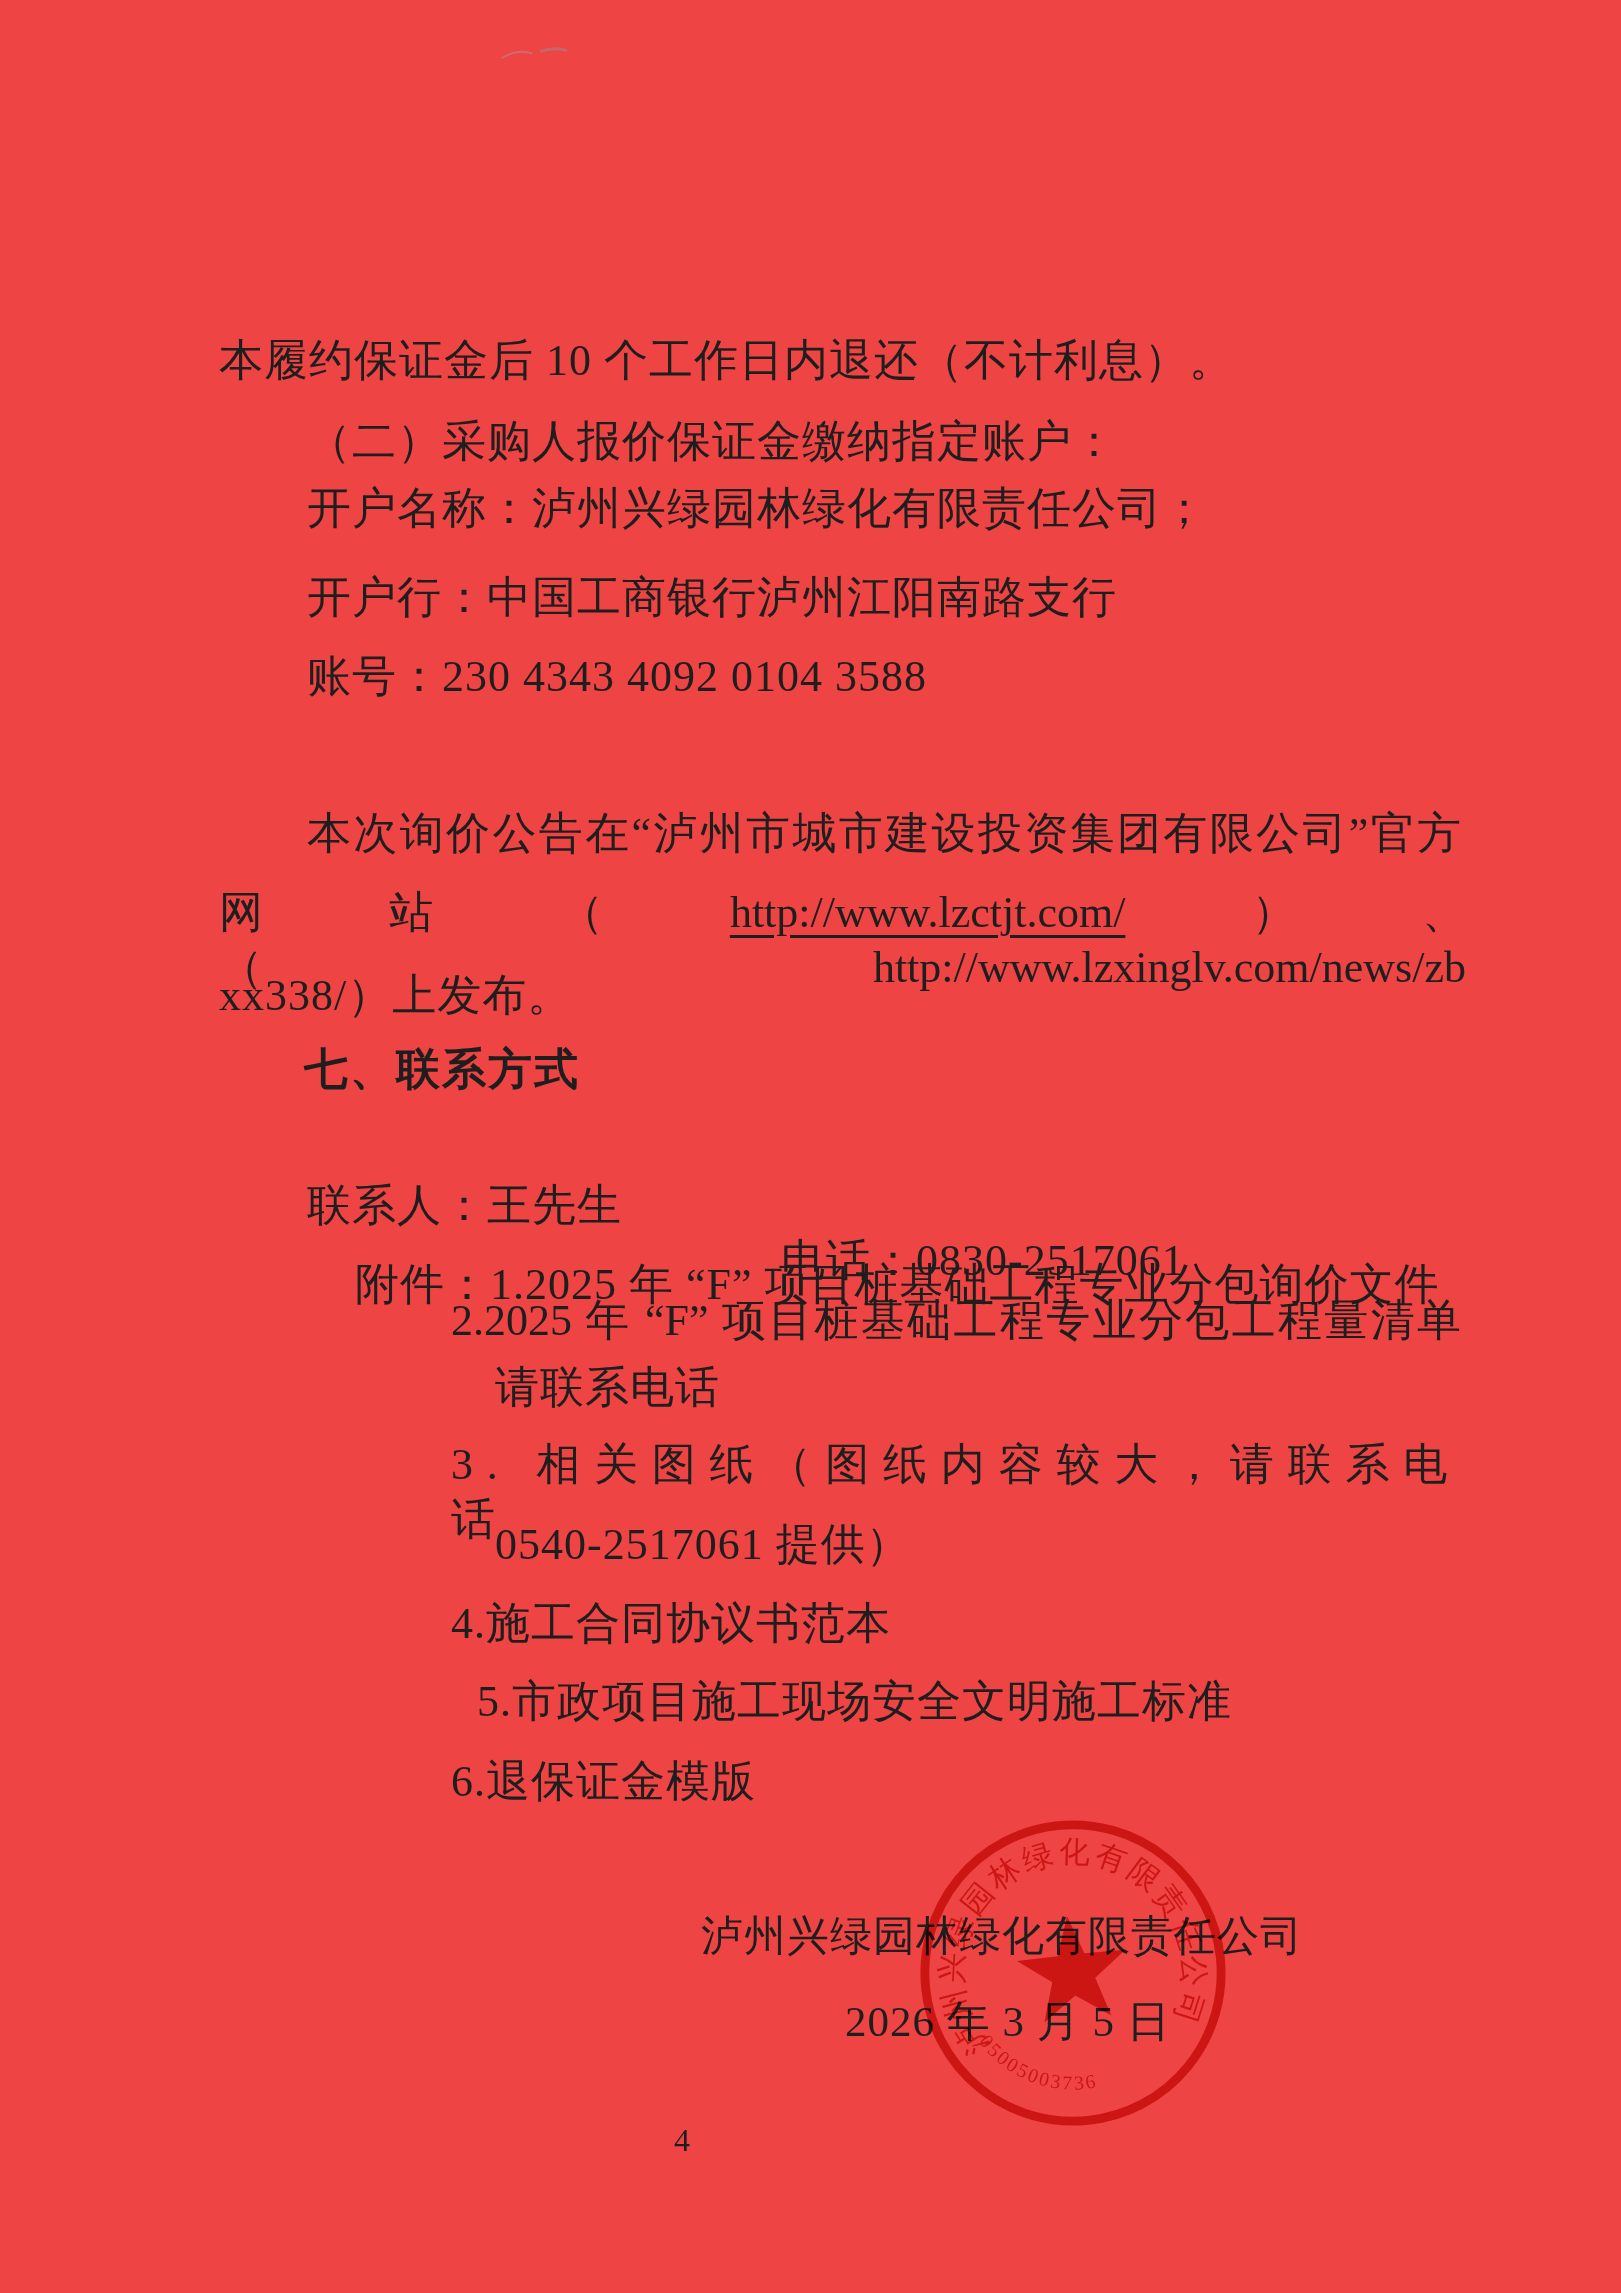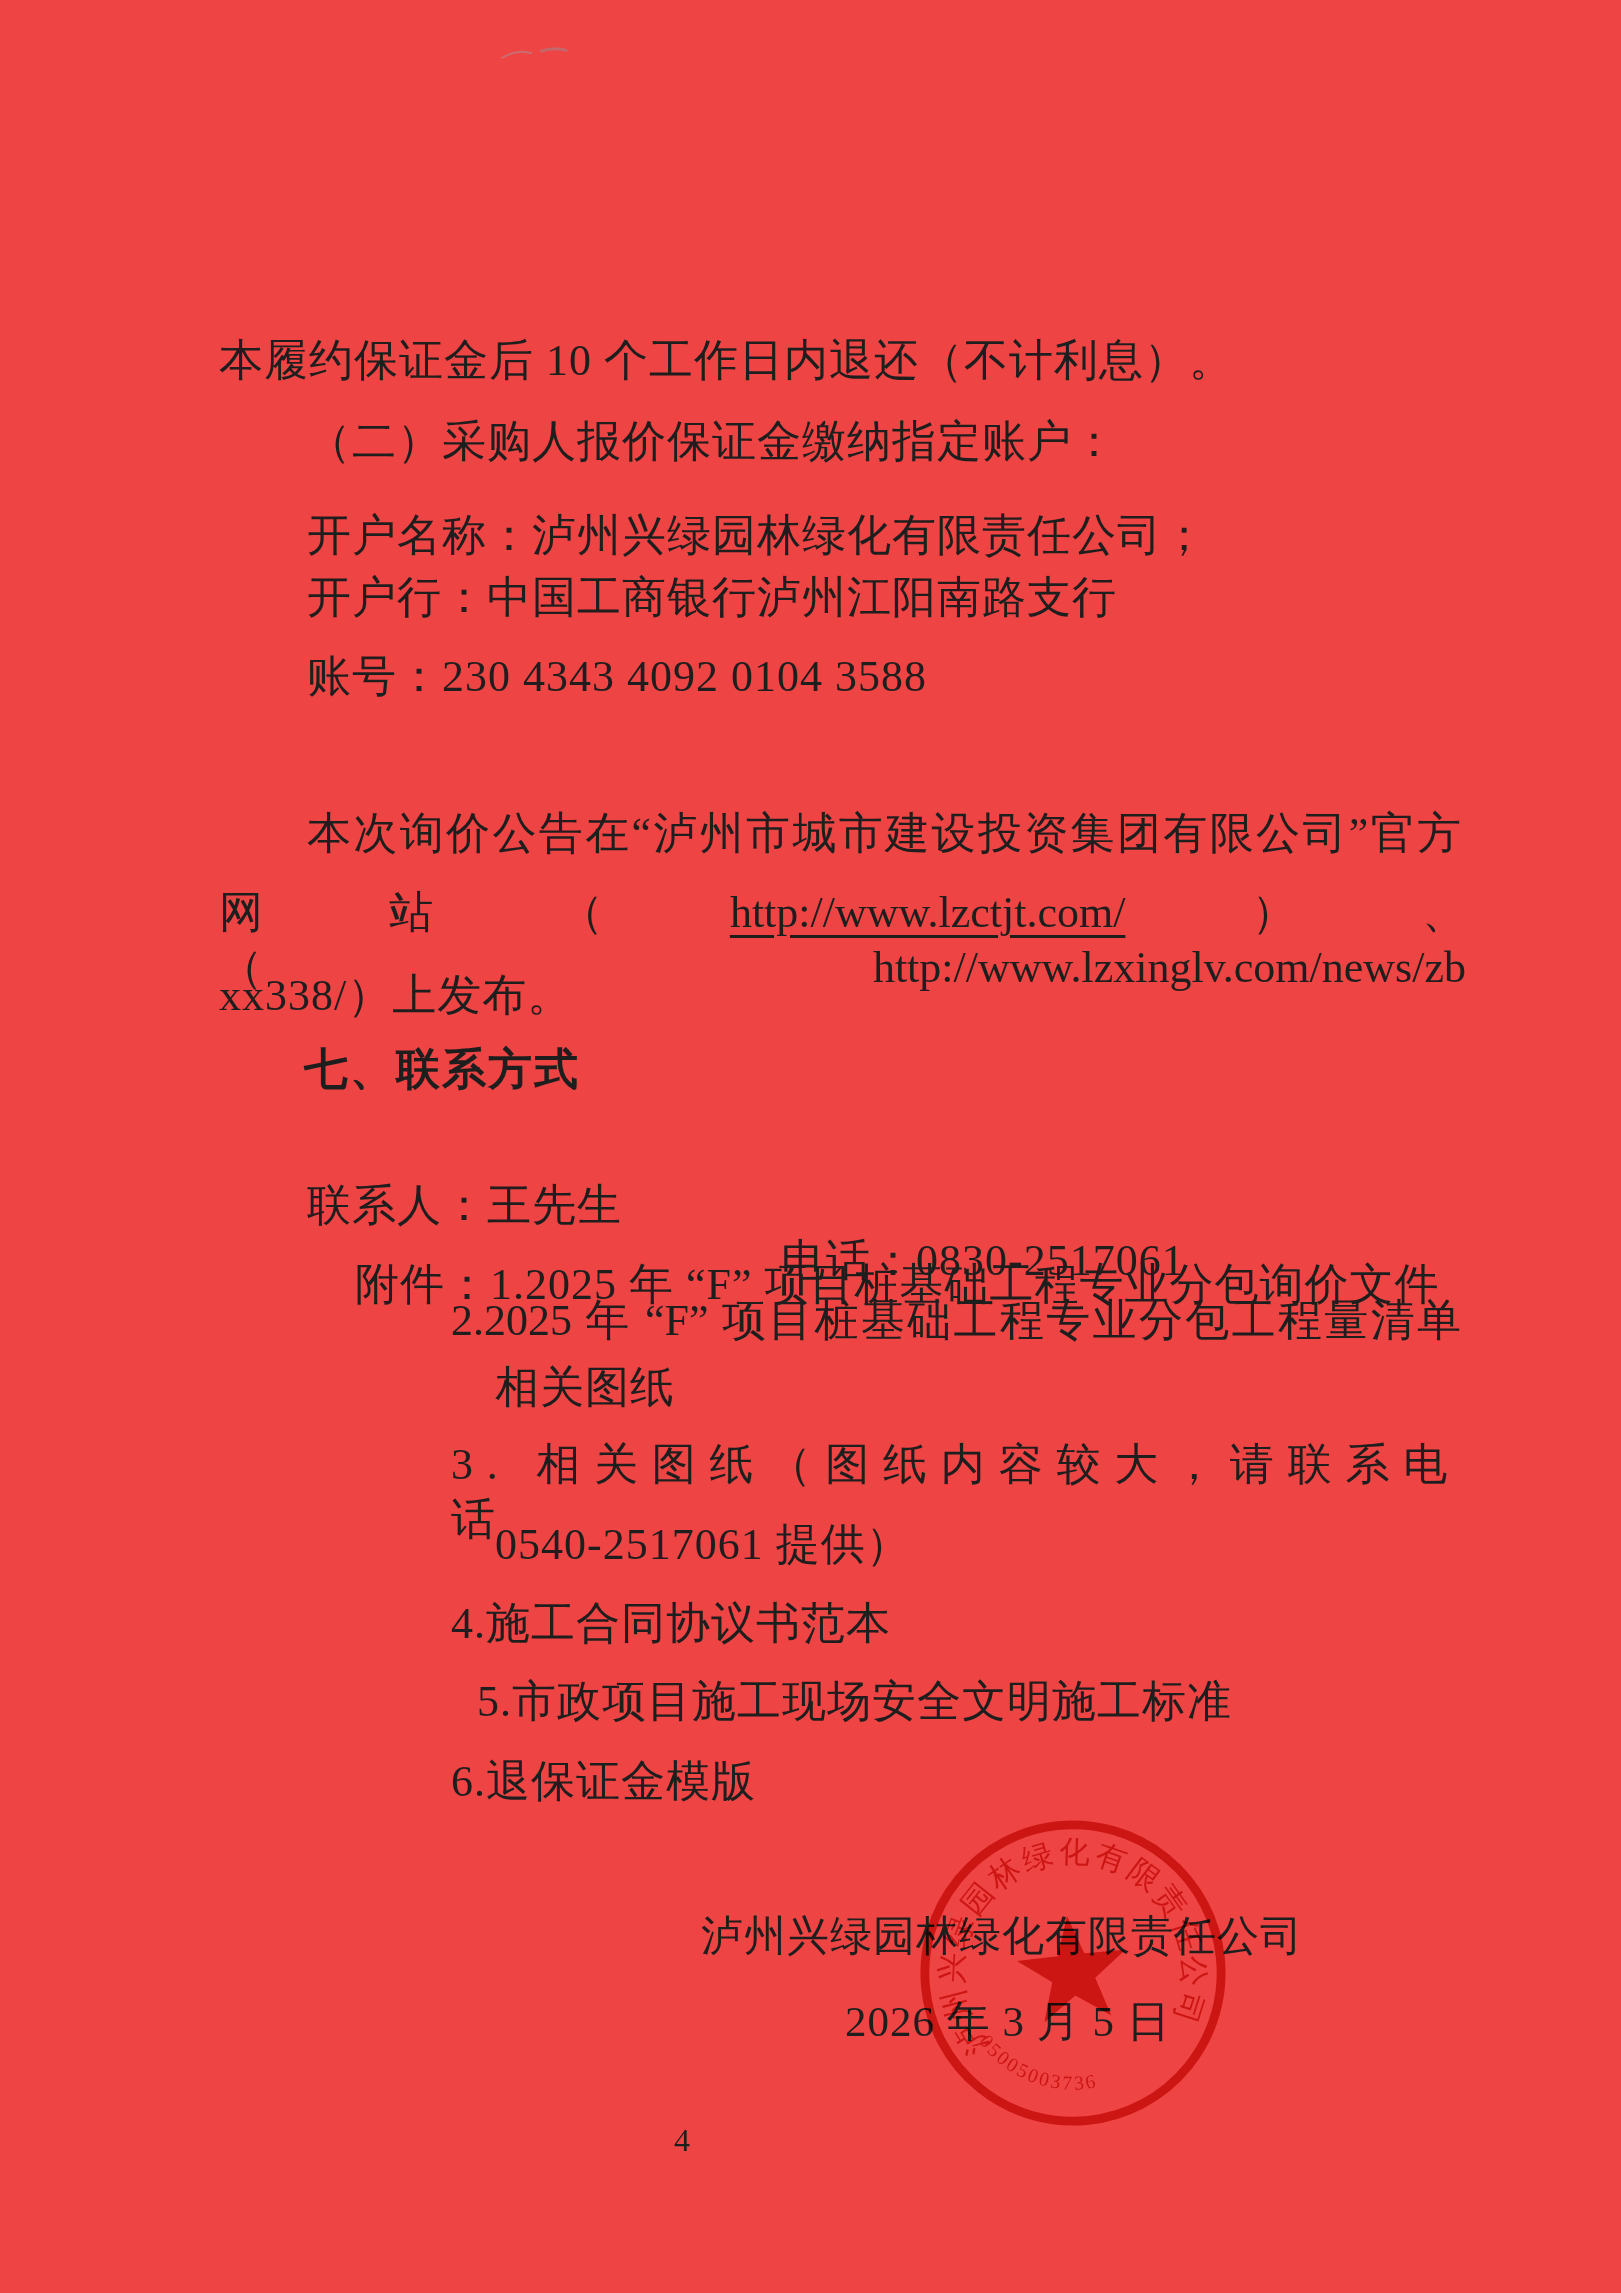--- a/index.html
+++ b/index.html
@@ -51,21 +51,21 @@
 
   <svg class="artifact" width="88" height="29" viewBox="0 0 90 30">
     <path d="M6 22 Q 22 12 38 17" stroke="#9aa0a8" stroke-width="2" fill="none"></path>
     <path d="M46 15 Q 60 10 74 14" stroke="#8d939c" stroke-width="3" fill="none"></path>
   </svg>
 
   <div class="line" style="left:219px;top:333px;">本履约保证金后 10 个工作日内退还（不计利息）。</div>
 
   <div class="line" style="left:307px;top:414px;">（二）采购人报价保证金缴纳指定账户：</div>
 
-  <div class="line" style="left:307px;top:508px;">开户名称：泸州兴绿园林绿化有限责任公司；</div>
+  <div class="line" style="left:307px;top:481px;">开户名称：泸州兴绿园林绿化有限责任公司；</div>
 
   <div class="line" style="left:307px;top:570px;">开户行：中国工商银行泸州江阳南路支行</div>
 
   <div class="line" style="left:307px;top:649px;">账号：230 4343 4092 0104 3588</div>
 
 
   <div class="line just" style="left:307px;top:806px;width:1154px;">本次询价公告在“泸州市城市建设投资集团有限公司”官方</div>
 
   <div class="line just" style="left:219px;top:885px;width:1247px;">
     <span>网站（</span><span class="u">http://www.lzctjt.com/</span><span>）、（</span><span>http://www.lzxinglv.com/news/zb</span>
@@ -79,21 +79,21 @@
     <span style="position:absolute;left:307px;">联系人：王先生</span>
     <span style="position:absolute;left:781px;">电话：0830-2517061</span>
   </div>
 
   <div class="line" style="left:307px;top:1202px;">
     <span>附件：</span><span>1.2025 年 “F” 项目桩基础工程专业分包询价文件</span>
   </div>
 
   <div class="line just" style="left:451px;top:1282px;width:1010px;margin-top:11px;">2.2025 年 “F” 项目桩基础工程专业分包工程量清单</div>
 
-  <div class="line" style="left:495px;top:1360px;">相关图纸</div>
+  <div class="line" style="left:495px;top:1360px;">请联系电话</div>
 
   <div class="line just wide" style="left:451px;top:1437px;width:1010px;">3. 相关图纸（图纸内容较大，请联系电话</div>
 
   <div class="line" style="left:495px;top:1517px;">0540-2517061 提供）</div>
 
   <div class="line" style="left:451px;top:1596px;">4.施工合同协议书范本</div>
 
   <div class="line" style="left:477px;top:1674px;">5.市政项目施工现场安全文明施工标准</div>
 
   <div class="line" style="left:451px;top:1754px;">6.退保证金模版</div>

